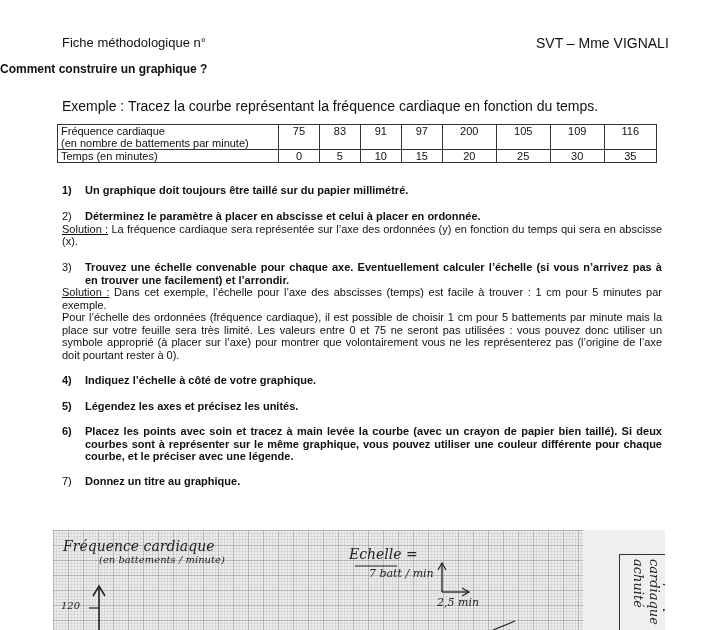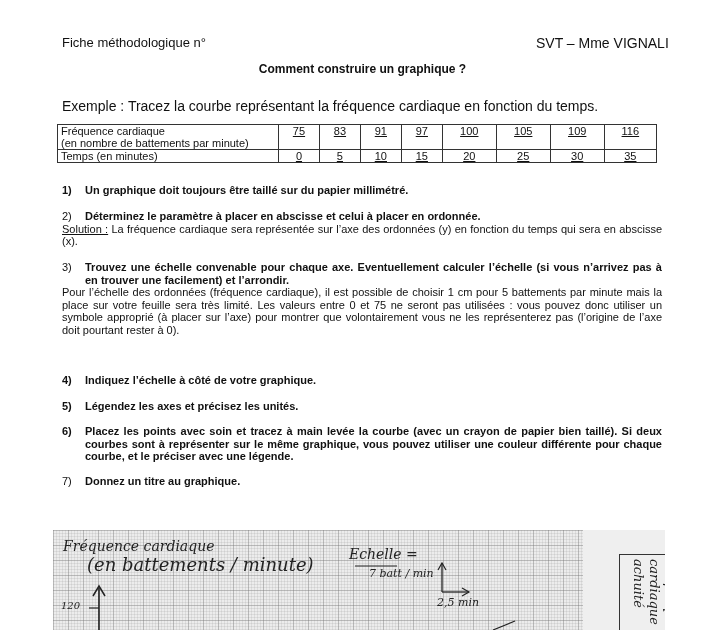--- a/index.html
+++ b/index.html
@@ -3,30 +3,30 @@
 <meta charset="utf-8">
 <style>
   html, body { margin: 0; padding: 0; background: #ffffff; }
   body {
     width: 725px; height: 630px; overflow: hidden; position: relative;
     font-family: "Liberation Sans", sans-serif; color: #111; font-size: 11px;
   }
   .abs { position: absolute; }
   .hdr-left { left: 62px; top: 35px; font-size: 13px; }
   .hdr-right { left: 536px; top: 35px; font-size: 14px; }
-  .title { left: 0; width: 725px; top: 62px; text-align: center; font-weight: bold; font-size: 12px; }
+  .title { left: 0; width: 725px; top: 62px; text-align: left; font-weight: bold; font-size: 12px; }
   .example { left: 62px; top: 98px; font-size: 14px; }
 
   table.data {
     position: absolute; left: 57px; top: 124px; width: 600px;
     border-collapse: collapse; font-size: 11px; line-height: 12px;
   }
   table.data td { border: 1px solid #333; padding: 0 3px; vertical-align: top; }
   table.data td.label { width: 214px; text-align: left; }
-  table.data td.num { text-align: center; text-decoration: underline; }
+  table.data td.num { text-align: center; }
 
   .para { position: absolute; left: 62px; width: 600px; font-size: 11px; line-height: 12.5px; text-align: justify; }
   .step { display: flex; }
   .step .n { width: 23px; flex: none; }
   .step .t { flex: 1; }
   .bold { font-weight: bold; }
   .u { text-decoration: underline; }
 
   .graph {
     position: absolute; left: 53px; top: 530px; width: 612px; height: 100px;
@@ -66,21 +66,21 @@
   <tbody>
       <tr>
     <td class="label">
       <div>Fréquence cardiaque</div>
       <div>(en nombre de battements par minute)</div>
     </td>
     <td class="num">75</td>
     <td class="num">83</td>
     <td class="num">91</td>
     <td class="num">97</td>
-    <td class="num">100</td>
+    <td class="num">200</td>
     <td class="num">105</td>
     <td class="num">109</td>
     <td class="num">116</td>
   </tr>
   <tr>
     <td class="label">Temps (en minutes)</td>
     <td class="num">0</td>
     <td class="num">5</td>
     <td class="num">10</td>
     <td class="num">15</td>
@@ -105,20 +105,21 @@
     <span class="t bold">Déterminez le paramètre à placer en abscisse et celui à placer en ordonnée.</span>
   </div>
   <div><span class="u">Solution :</span><span> La fréquence cardiaque sera représentée sur l’axe des ordonnées (y) en fonction du temps qui sera en abscisse (x).</span></div>
 </div>
 
 <div class="para" style="top:261px;">
   <div class="step">
     <span class="n">3)</span>
     <span class="t bold">Trouvez une échelle convenable pour chaque axe. Eventuellement calculer l’échelle (si vous n’arrivez pas à en trouver une facilement) et l’arrondir.</span>
   </div>
+  <div><span class="u">Solution :</span><span> Dans cet exemple, l’échelle pour l’axe des abscisses (temps) est facile à trouver : 1 cm pour 5 minutes par exemple.</span></div>
   <div>Pour l’échelle des ordonnées (fréquence cardiaque), il est possible de choisir 1 cm pour 5 battements par minute mais la place sur votre feuille sera très limité. Les valeurs entre 0 et 75 ne seront pas utilisées : vous pouvez donc utiliser un symbole approprié (à placer sur l’axe) pour montrer que volontairement vous ne les représenterez pas (l’origine de l’axe doit pourtant rester à 0).</div>
 </div>
 
 <div class="para" style="top:374px;">
   <div class="step bold">
     <span class="n">4)</span>
     <span class="t">Indiquez l’échelle à côté de votre graphique.</span>
   </div>
 </div>
 
@@ -140,21 +141,21 @@
   <div class="step">
     <span class="n">7)</span>
     <span class="t bold">Donnez un titre au graphique.</span>
   </div>
 </div>
 
 <div class="graph">
   <div class="grid"></div>
 
   <div class="hw" style="left:10px; top:8px; font-size:14px;">Fréquence cardiaque</div>
-  <div class="hw" style="left:34px; top:24px; font-size:18px;">(en battements / minute)</div>
+  <div class="hw" style="left:46px; top:24px; font-size:10px;">(en battements / minute)</div>
 
   <svg class="abs" style="left:0; top:0;" width="612" height="100">
     <line x1="46" y1="58" x2="46" y2="100" stroke="#222" stroke-width="1.6"></line>
     <polyline points="40,66 46,56 52,66" fill="none" stroke="#222" stroke-width="1.5"></polyline>
     <line x1="36" y1="78" x2="46" y2="78" stroke="#222" stroke-width="1.2"></line>
 
     <line x1="389" y1="33" x2="389" y2="62" stroke="#222" stroke-width="1.3"></line>
     <polyline points="385,40 389,33 393,40" fill="none" stroke="#222" stroke-width="1.2"></polyline>
     <line x1="389" y1="62" x2="416" y2="62" stroke="#222" stroke-width="1.3"></line>
     <polyline points="409,58 416,62 409,66" fill="none" stroke="#222" stroke-width="1.2"></polyline>

